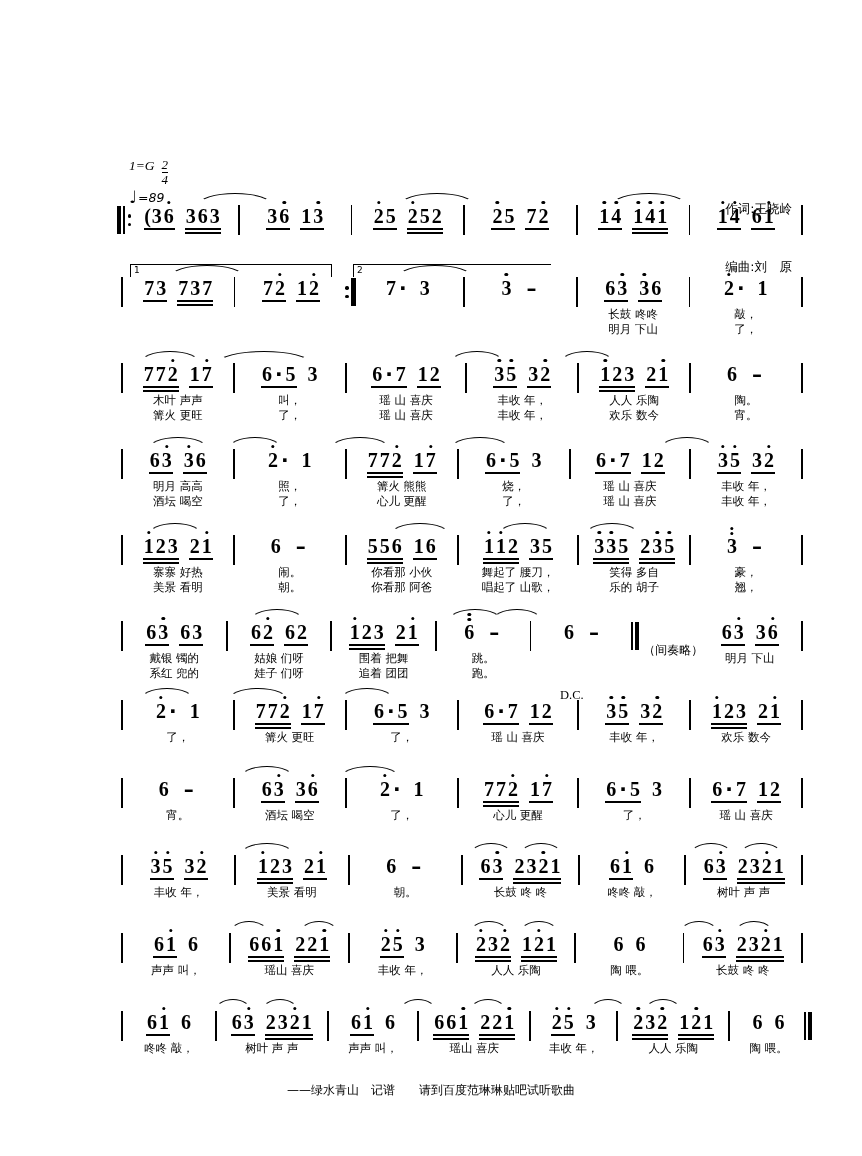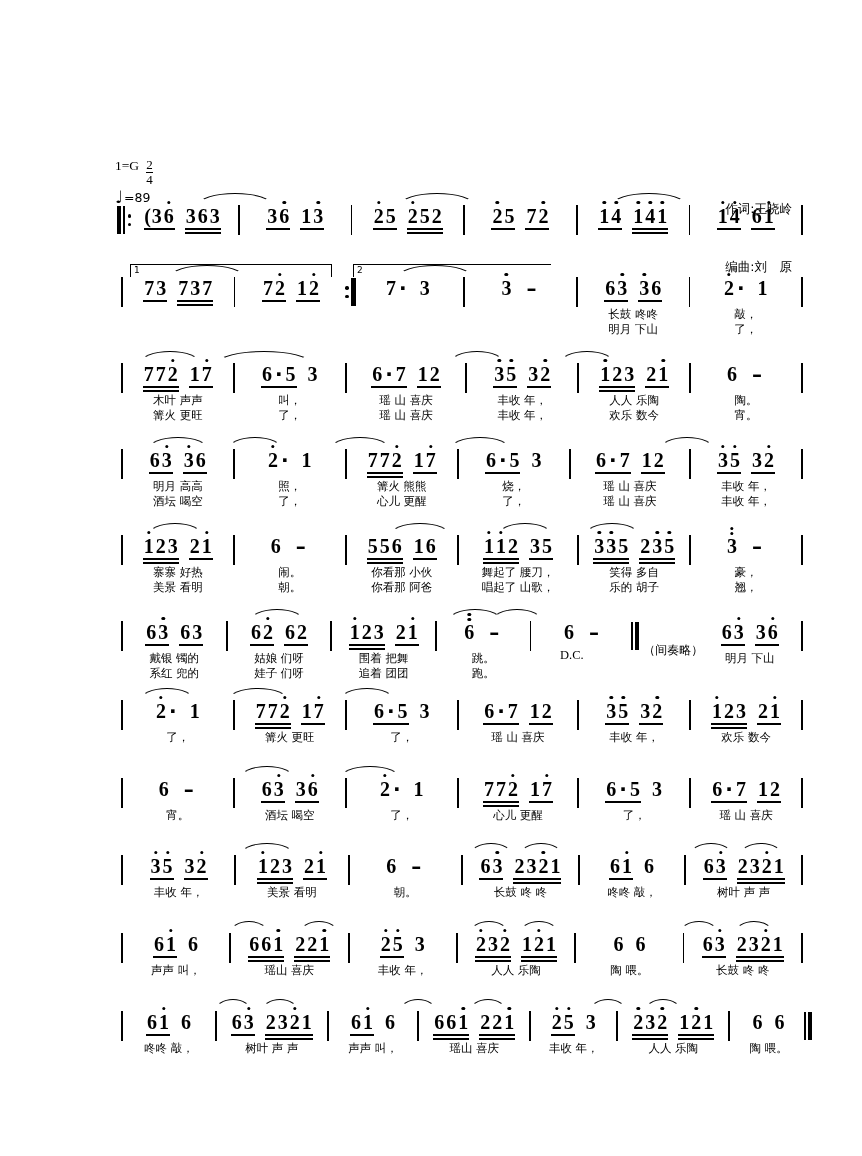--- a/index.html
+++ b/index.html
@@ -18,21 +18,21 @@
   }
   .performer{
     position:absolute;left:0;right:0;top:163px;text-align:center;
     font-size:17px;letter-spacing:1px;
   }
   .credits{
     position:absolute;right:70px;top:160px;text-align:left;
     font-size:12.5px;line-height:1.55;white-space:pre;
   }
   .keyblock{
-    position:absolute;left:115px;top:158px;font-size:13px;
+    position:absolute;left:129px;top:158px;font-size:13px;font-style:italic;
   }
   .keyblock .keyline{display:flex;align-items:flex-start;}
   .keyblock .keytxt{font-size:13.5px;font-family:"Liberation Serif",serif;}
   .frac{display:inline-block;text-align:center;margin-left:7px;
         font-family:"Liberation Serif",serif;font-size:13px;line-height:1.05;}
   .frac .num{display:block;}
   .frac .den{display:block;border-top:1.4px solid #000;padding-top:0px;}
   .tempo{margin-top:3px;font-size:12.5px;display:flex;align-items:center;}
   .tempo .qnote{font-size:17px;line-height:1;margin-right:1px;}
 
@@ -1119,22 +1119,23 @@
       </div>
     </div>
 
   <div class="volta closed" style="left:130px;top:264px;width:202px;">
     <span>1</span>
   </div>
   <div class="volta" style="left:353px;top:264px;width:198px;">
     <span>2</span>
   </div>
 
-  <div class="dc" style="left:560px;top:648px;">D.C.</div>
-
+  <div class="dc" style="left:560px;top:688px;">D.C.</div>
+
+  <div class="footer">——绿水青山　记谱　　请到百度范琳琳贴吧试听歌曲</div>
 <div class="slur" style="top: 193px; left: 198px; width: 72px;"></div>
     <div class="slur" style="top: 193px; left: 400px; width: 72px;"></div>
     <div class="slur" style="top: 193px; left: 612px; width: 72px;"></div>
     <div class="slur" style="top: 265px; left: 170px; width: 72px;"></div>
     <div class="slur" style="top: 265px; left: 398px; width: 72px;"></div>
     <div class="slur" style="top: 351px; left: 140px; width: 58px;"></div>
     <div class="slur" style="top: 351px; left: 218px; width: 90px;"></div>
     <div class="slur" style="top: 351px; left: 450px; width: 52px;"></div>
     <div class="slur" style="top: 351px; left: 560px; width: 52px;"></div>
     <div class="slur" style="top: 437px; left: 228px; width: 52px;"></div>

